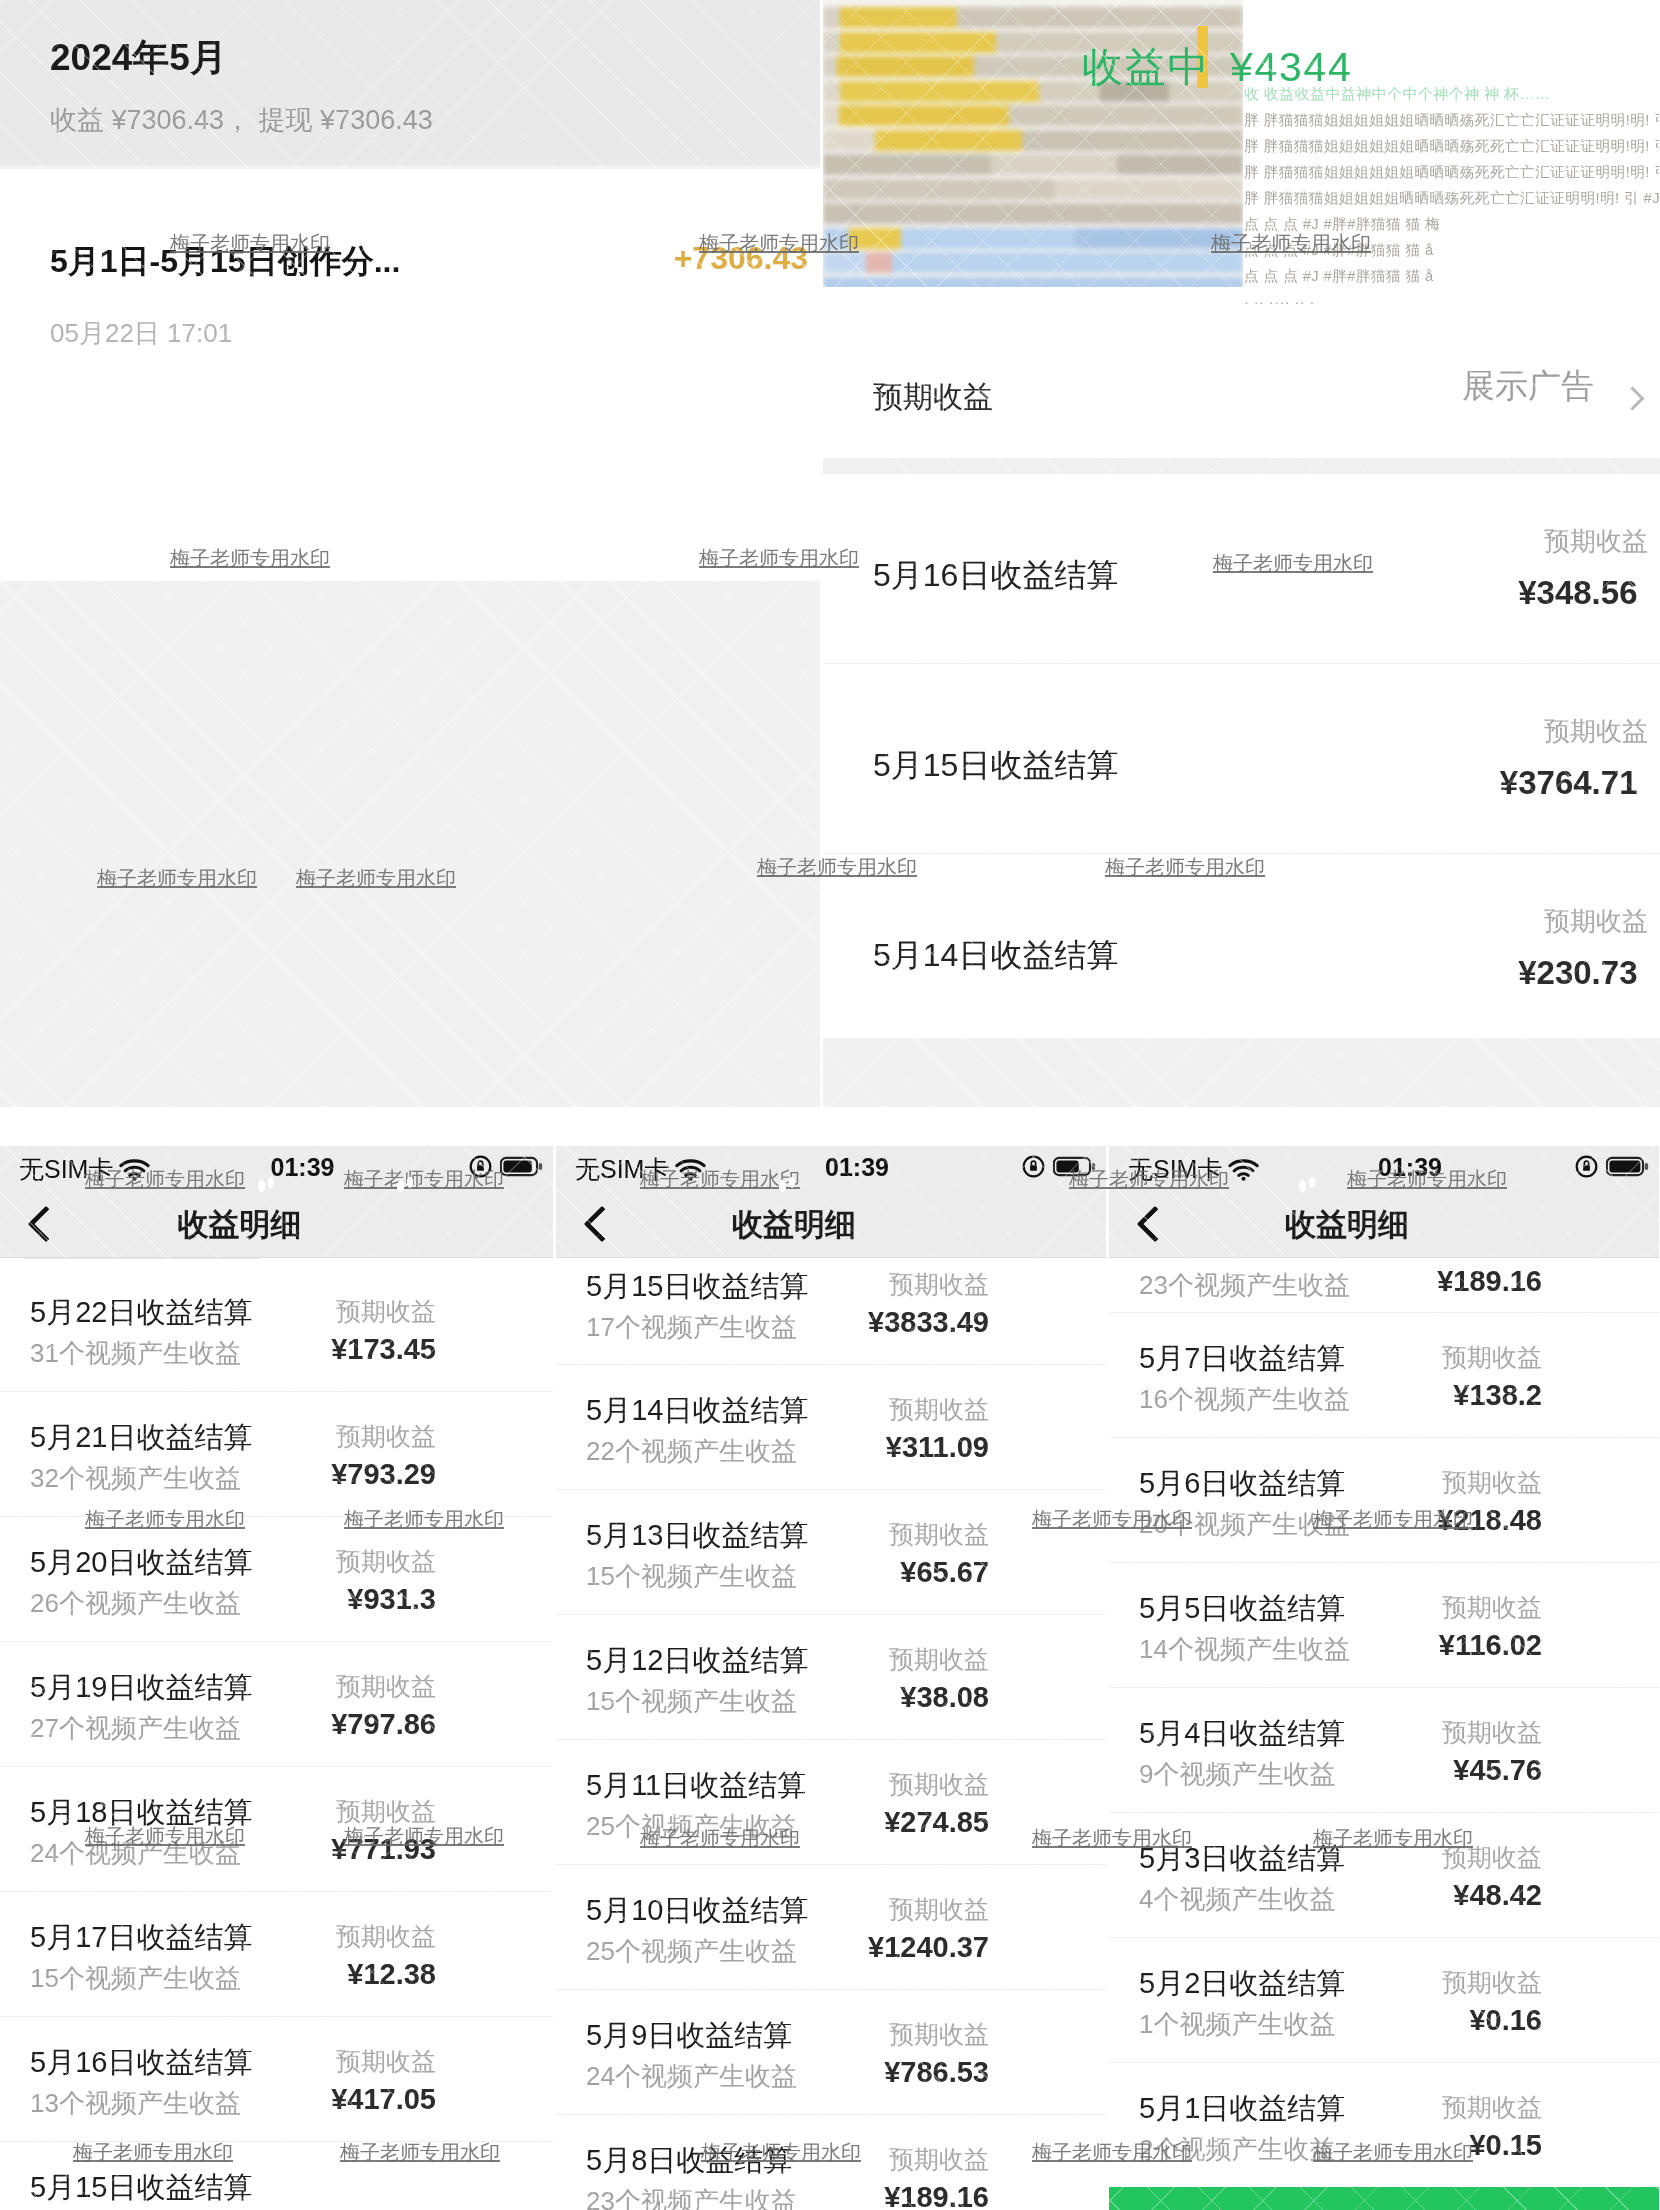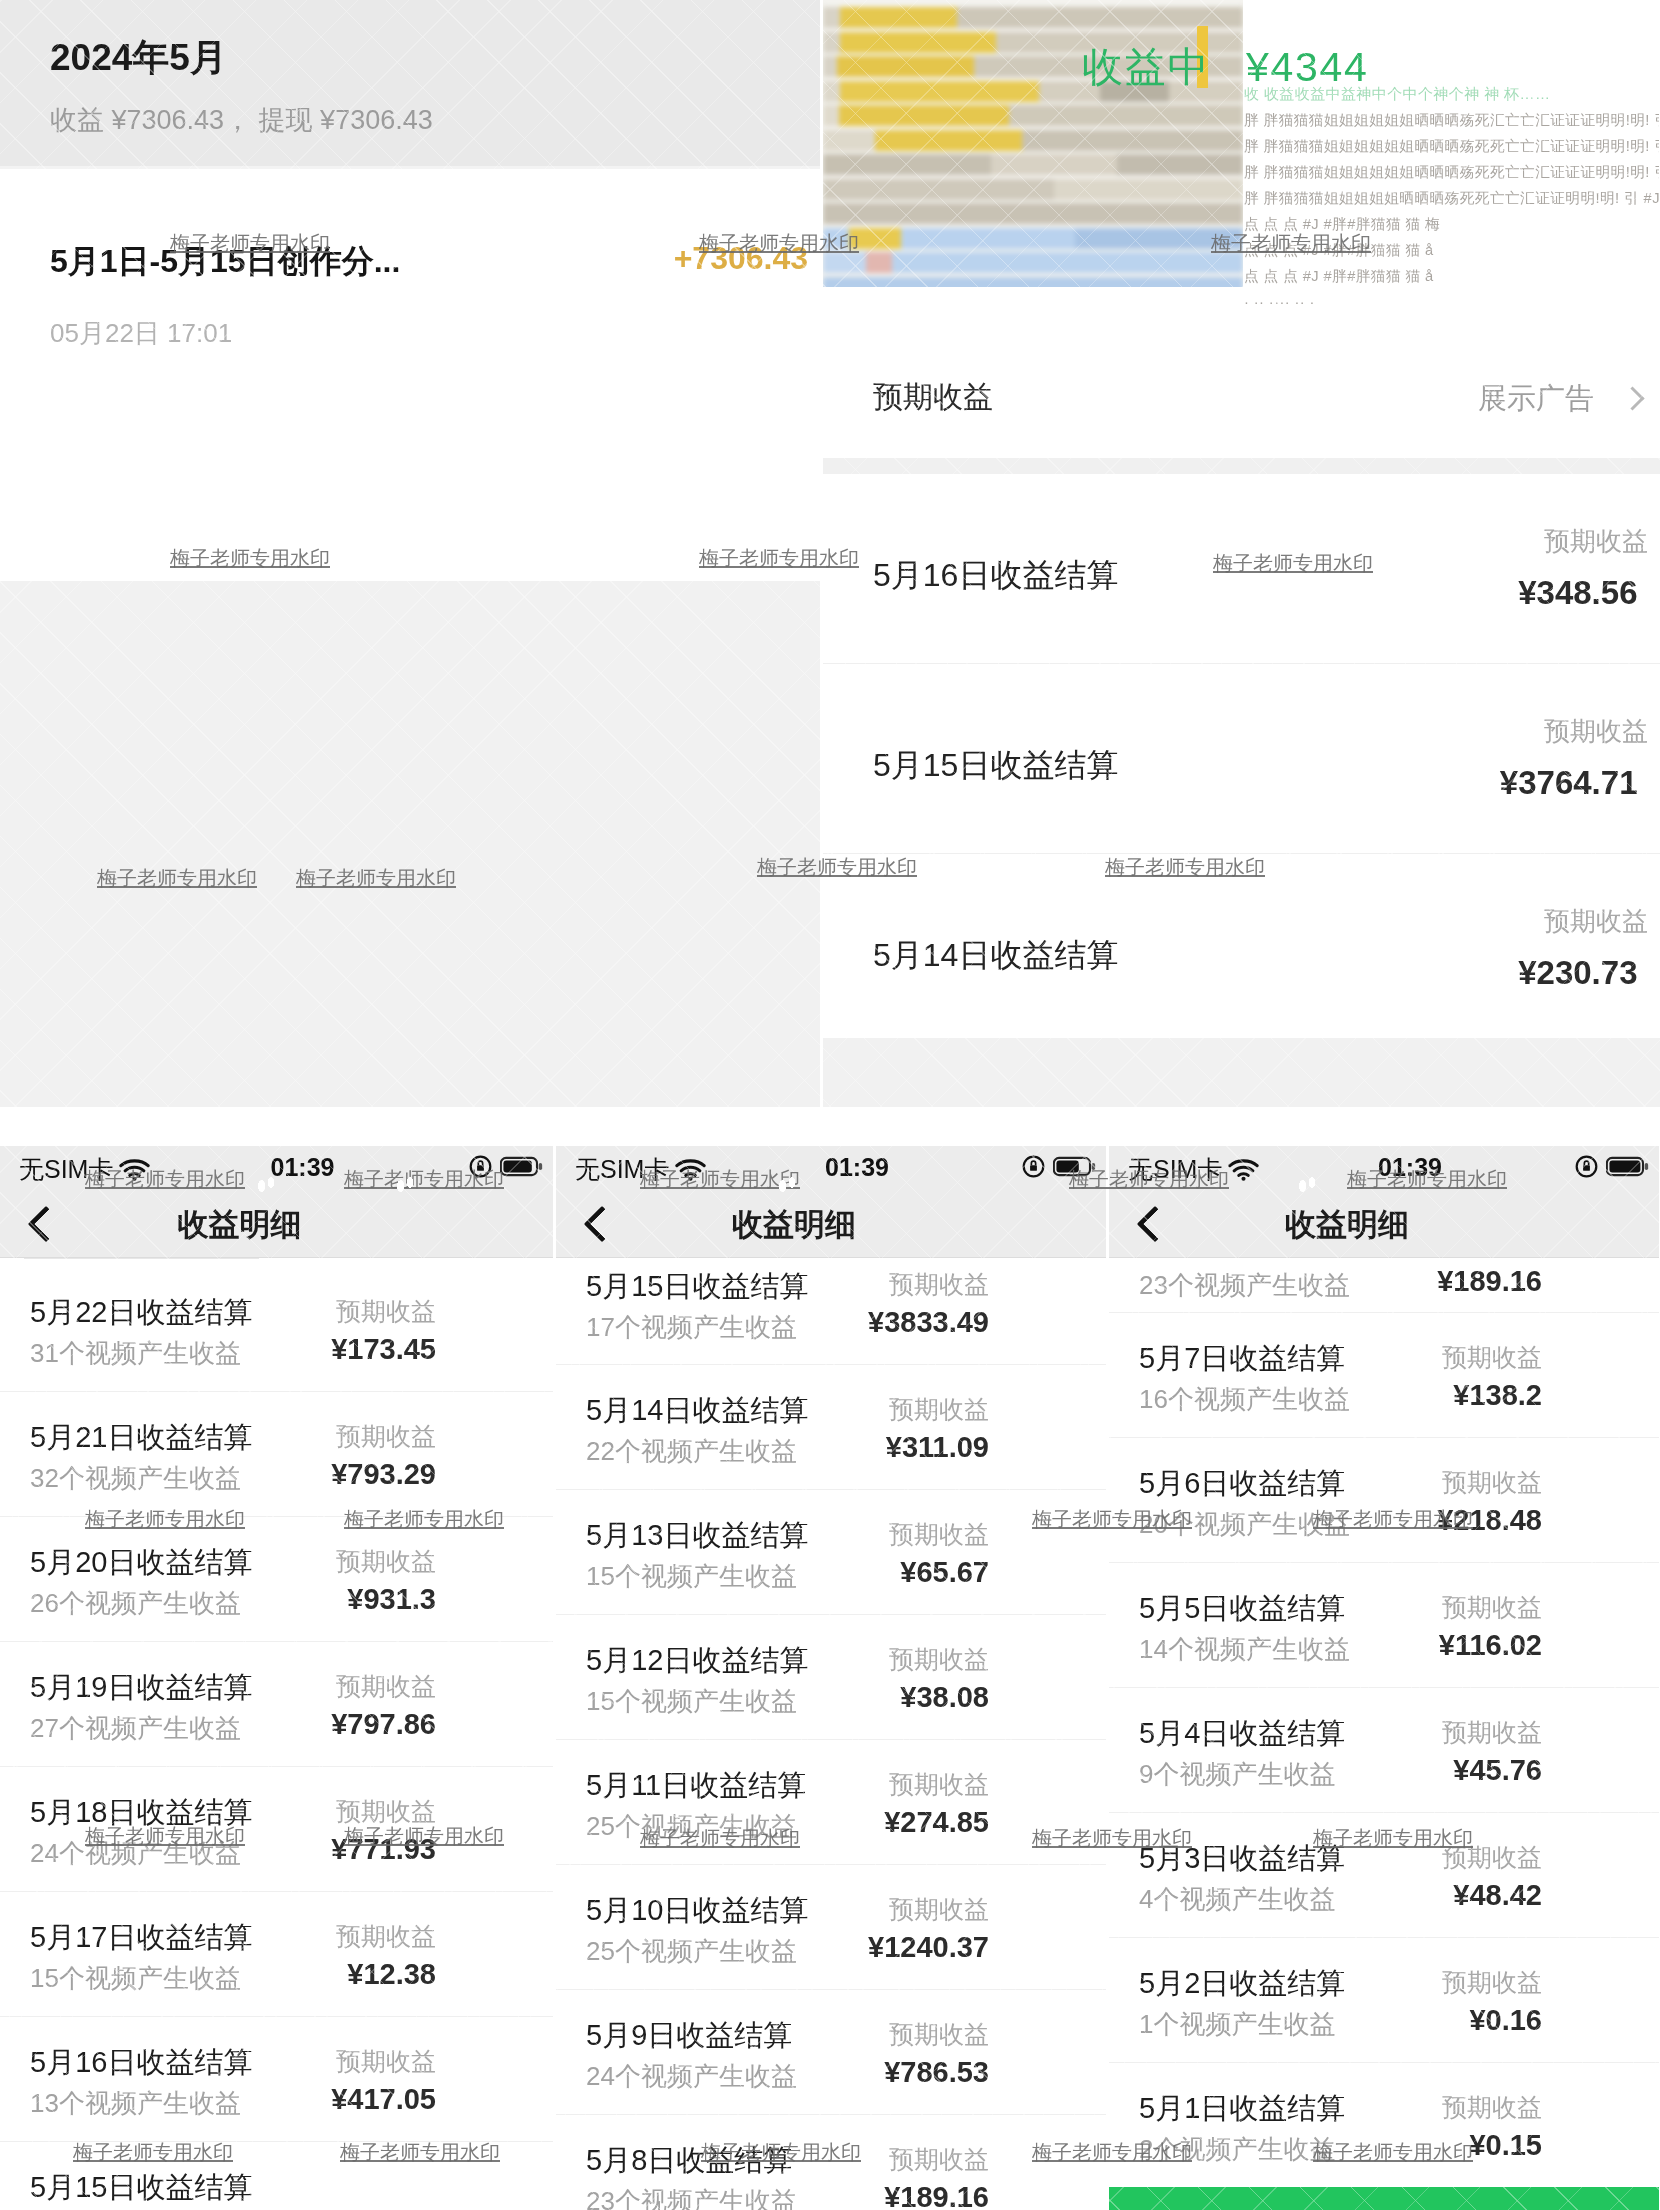--- a/index.html
+++ b/index.html
@@ -22,27 +22,27 @@
   .txn2 .t-title{top:71px}.txn2 .t-amt{top:71px;color:#ddae45}.txn2 .t-date{top:147px}
   .tl-gray{position:absolute;left:0;top:581px;width:100%;height:526px;background:#f1f1f1;}
   
   #tr{position:absolute;left:823px;top:0;width:837px;height:1107px;background:#fff;}
   .mosaic{position:absolute;left:0;top:0;width:420px;height:287px;overflow:hidden;background:#f4f3ef;}
   .mz{position:absolute;left:0;top:3.5px;width:100%;filter:blur(2.6px);}
   .mz div{height:21px;margin:3.5px 0;}
   .ybar{position:absolute;left:374px;top:26px;width:11.2px;height:62px;background:#eec63e;}
   .pending{position:absolute;left:259px;top:40px;z-index:3;font-size:41px;font-weight:500;
            color:#2db565;letter-spacing:1.7px;white-space:nowrap;}
-  .pending .amt{margin-left:36px;}
+  .pending .amt{margin-left:20px;}
   .glitch{position:absolute;left:421px;top:81px;width:415px;height:251px;overflow:hidden;z-index:2;}
   .gl-line{font-size:14.7px;line-height:26px;color:#a9a5a0;white-space:nowrap;letter-spacing:0.4px;}
   .gl-green{color:rgba(80,190,120,.55);font-size:15px;}
   .method{position:absolute;left:0;top:348px;width:100%;height:111px;}
   .m-label{position:absolute;left:50px;top:29px;font-size:30px;color:#2b2b2b;}
-  .m-value{position:absolute;right:66px;top:31px;font-size:29px;color:#9e9e9e;}
+  .m-value{position:absolute;right:66px;top:16px;font-size:33px;color:#9e9e9e;}
   .chev{position:absolute;right:19px;top:42px;width:14px;height:14px;
         border-top:3.5px solid #b9b9b9;border-right:3.5px solid #b9b9b9;transform:rotate(45deg);}
   .band{position:absolute;left:0;top:458px;width:100%;height:15.6px;background:#f0f0f0;}
   .settles{position:absolute;left:0;top:474px;width:100%;}
   .srow{position:relative;height:189px;border-bottom:1.7px solid #efefef;}
   .srow:last-child{border-bottom:none;}
   .s-title{position:absolute;left:50px;top:80px;font-size:32px;font-weight:500;color:#232323;}
   .s-label{position:absolute;right:12px;top:50px;font-size:26px;color:#a8a8a8;}
   .s-amount{position:absolute;right:22.5px;top:100px;font-size:33px;font-weight:600;color:#2c2c2c;}
   .tr-gray{position:absolute;left:0;top:1038px;width:100%;height:69px;background:#f1f1f1;}

